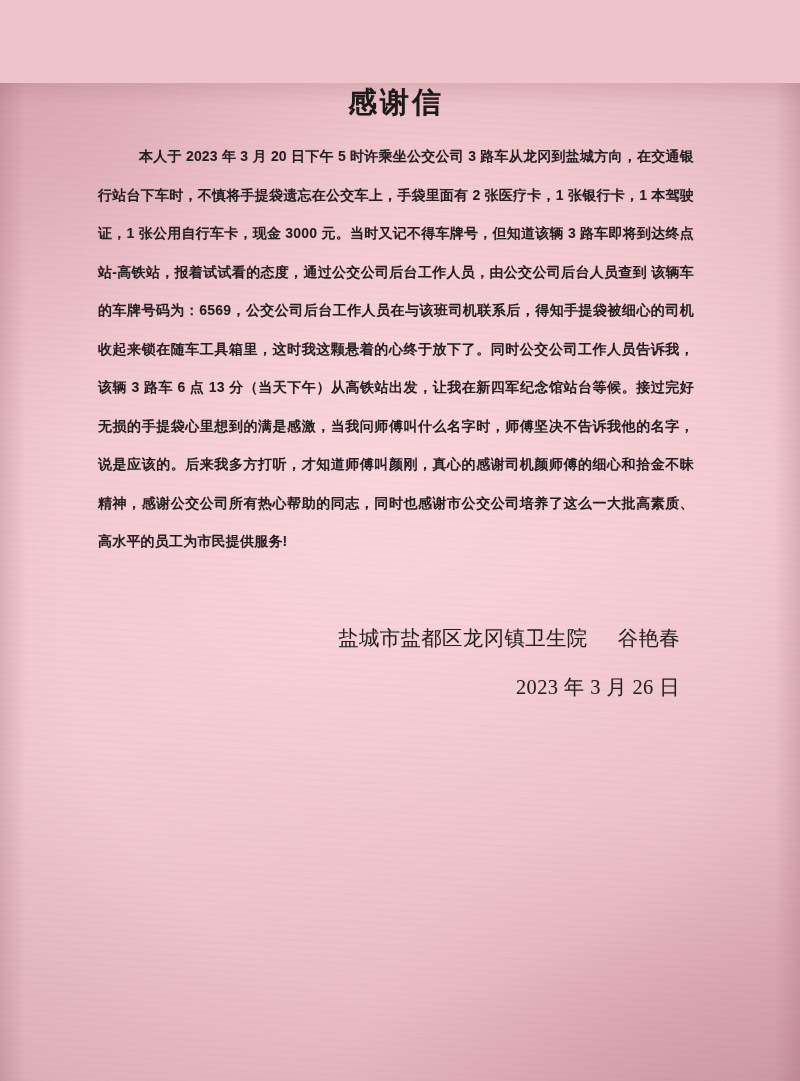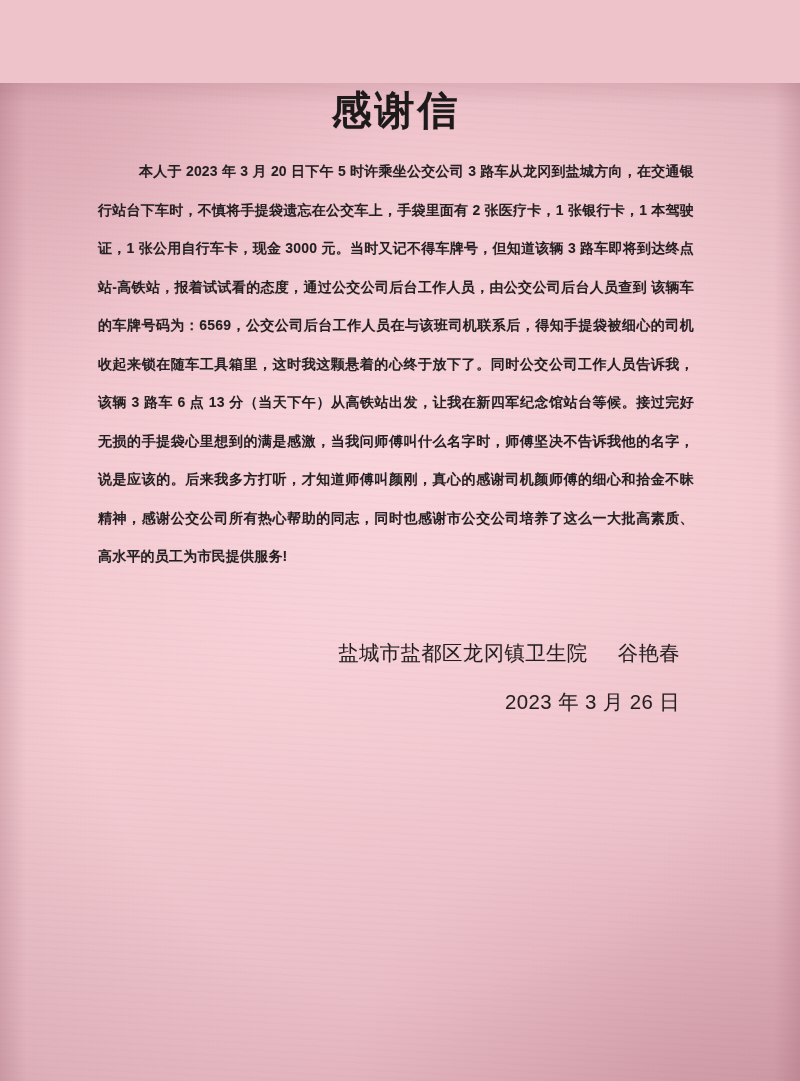--- a/index.html
+++ b/index.html
@@ -66,21 +66,21 @@
   .content {
     position: relative;
     z-index: 3;
     padding: 0 106px 0 98px;
   }
 
   .doc-title {
     text-align: center;
     font-family: "Liberation Serif", serif;
     font-weight: bold;
-    font-size: 40px;
+    font-size: 29px;
     letter-spacing: 3px;
     color: #1d1a1c;
     margin-top: 83px;
     margin-bottom: 0;
     text-shadow: 0 0 1px rgba(40,20,28,0.25);
   }
 
   .body-text {
     font-family: "Liberation Sans", sans-serif;
     font-size: 14px;
@@ -105,20 +105,21 @@
     text-align: right;
     padding-right: 14px;
     letter-spacing: 0.4px;
   }
   .sig-line .sig-org { margin-right: 30px; }
   .date-line {
     text-align: right;
     padding-right: 14px;
     margin-top: 21px;
     letter-spacing: 0.4px;
+    font-family: Liberation Serif, serif;
   }
 </style>
 </head>
 <body>
 
 <div class="paper">
   <div class="grain"></div>
   <div class="edge-shadow-top"></div>
   <div class="edge-shadow-left"></div>
   <div class="edge-shadow-right"></div>

